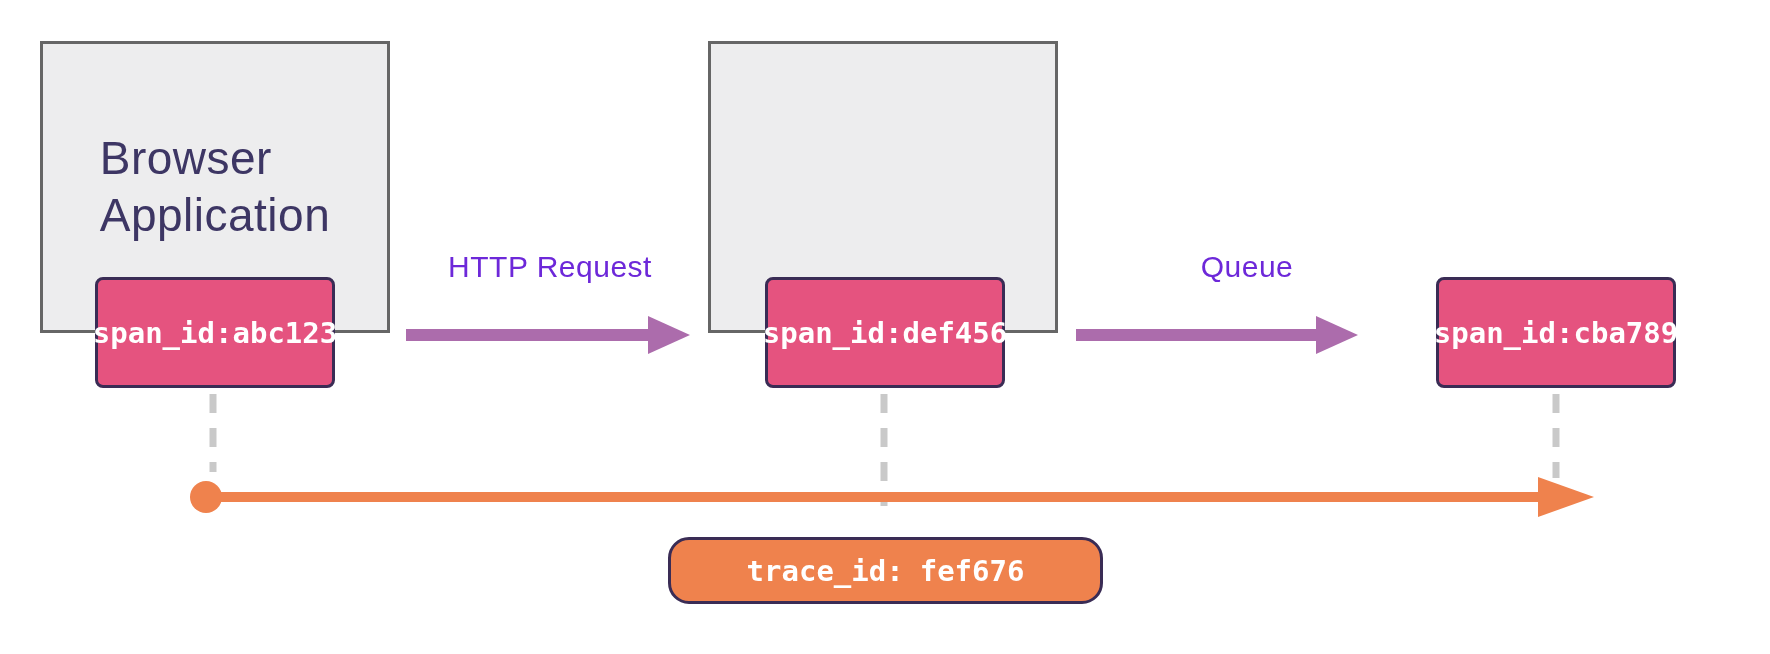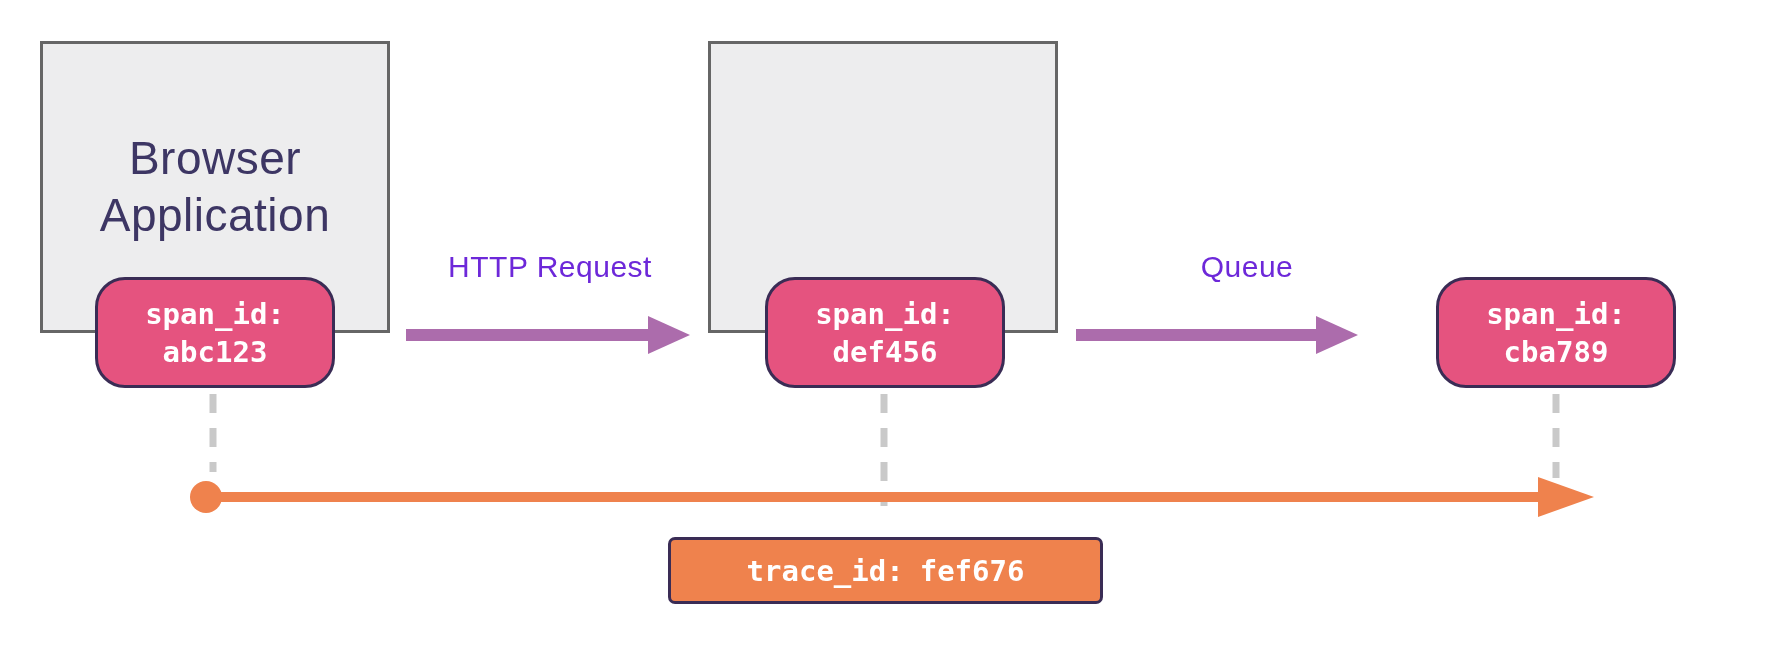--- a/index.html
+++ b/index.html
@@ -27,37 +27,36 @@
     box-sizing: border-box;
     display: flex;
     align-items: center;
     justify-content: center;
   }
   .node-title {
     color: #3d3664;
     font-size: 46px;
     line-height: 57px;
     font-weight: 500;
-    text-align: center;
     letter-spacing: 0.5px;
   }
   .node-title span { display: block; }
 
   
   .span-badge {
     position: absolute;
     width: 240px;
     height: 111px;
     top: 277px;
     background: #e5537f;
     border: 3px solid #3a2c55;
-    border-radius: 30px;
+    border-radius: 8px;
     box-sizing: border-box;
     display: flex;
-    flex-direction: column;
+    flex-direction: row;
     align-items: center;
     justify-content: center;
     z-index: 3;
   }
   .span-badge .code-line {
     display: block;
     color: #ffffff;
     font-family: "DejaVu Sans Mono", "Liberation Mono", monospace;
     font-size: 29px;
     line-height: 38px;
@@ -86,21 +85,21 @@
 
   
   .trace-badge {
     position: absolute;
     left: 668px;
     top: 537px;
     width: 435px;
     height: 67px;
     background: #ef824d;
     border: 3px solid #3a2c55;
-    border-radius: 7px;
+    border-radius: 21px;
     box-sizing: border-box;
     display: flex;
     align-items: center;
     justify-content: center;
     gap: 16px;
     z-index: 3;
   }
   .trace-badge .code-line {
     color: #ffffff;
     font-family: "DejaVu Sans Mono", "Liberation Mono", monospace;

